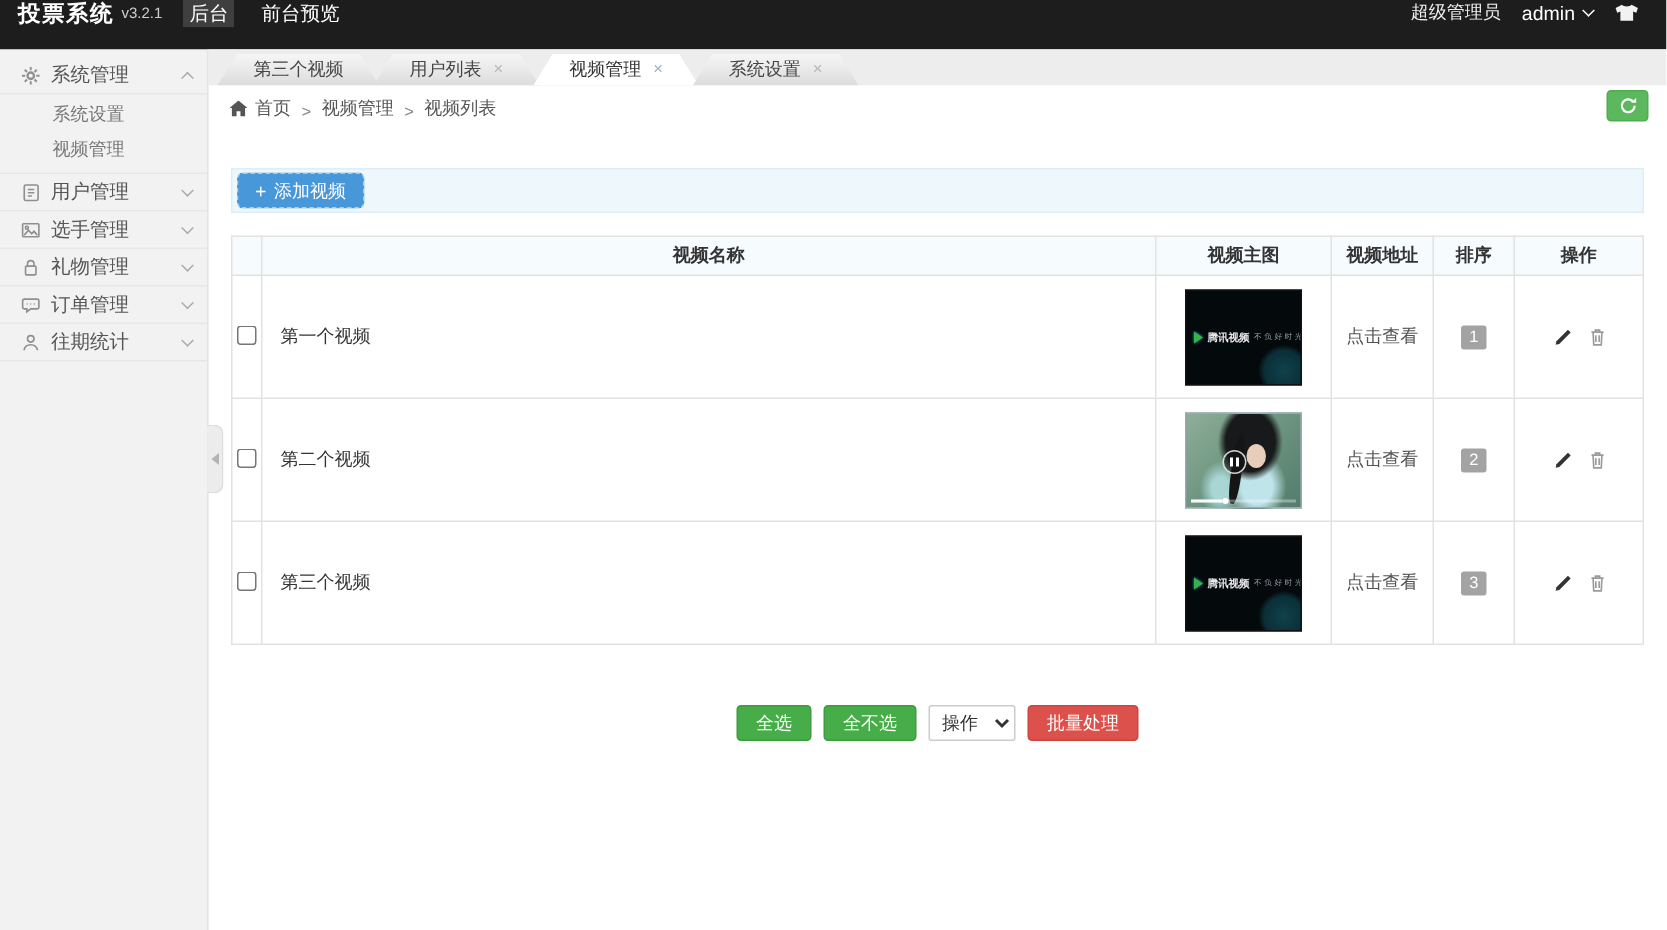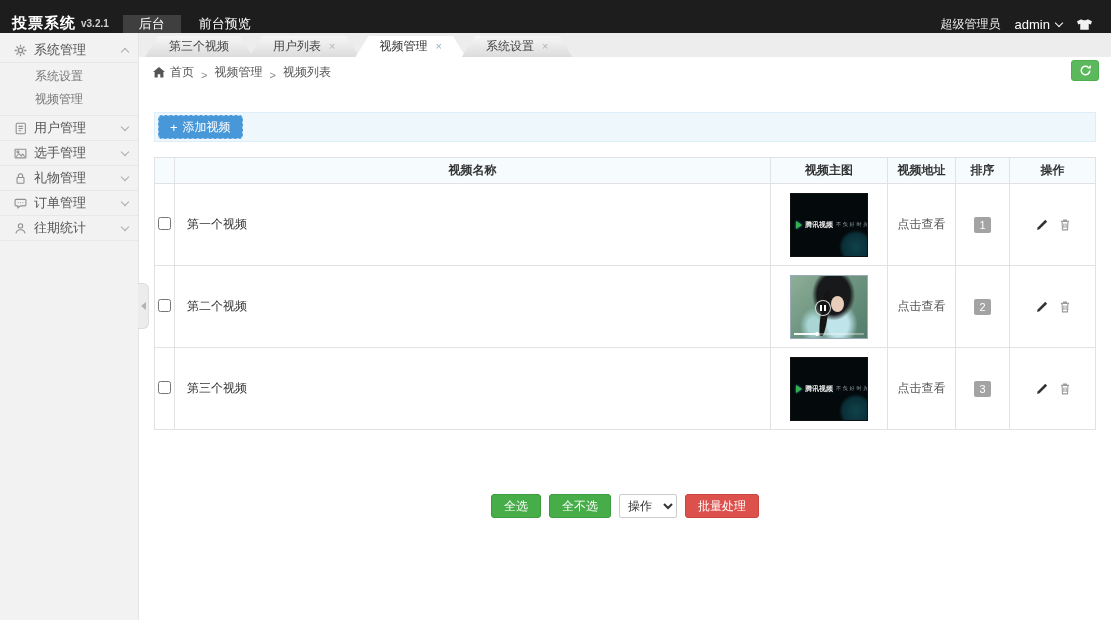--- a/index.html
+++ b/index.html
@@ -1,25 +1,25 @@
 <!DOCTYPE html>
 <html><head>
 <meta charset="utf-8">
 <style>
   * { margin:0; padding:0; box-sizing:border-box; }
   html,body { width:1111px; height:620px; overflow:hidden;
     font-family:"Liberation Sans","DejaVu Sans",sans-serif; background:#fff; }
   .app { width:1111px; height:620px; position:relative; }
 
   
-  .topbar { height:33px; background:#1d1d1d; display:flex; align-items:flex-end; color:#fff; }
+  .topbar { height:33px; background:#1d1d1d; display:flex; align-items:flex-start; color:#fff; }
   .brand { display:flex; align-items:center; padding:0 14px 0 12px; }
   .brand-name { font-size:15px; font-weight:bold; letter-spacing:1px; }
-  .brand-ver { font-size:10px; color:#cfcfcf; margin-left:5px; margin-top:0;font-weight:bold; }
-  .nav-backend { background:#3f3f3f; display:flex; align-items:center; padding:0 16px; font-size:13px; cursor:pointer; }
+  .brand-ver { font-size:10px; color:#cfcfcf; margin-left:5px; margin-top:0; }
+  .nav-backend { background:#3f3f3f; display:flex; align-items:center; padding:0 4px; font-size:13px; cursor:pointer; }
   .nav-preview { display:flex; align-items:center; padding:0 18px; font-size:13px; cursor:pointer; }
   .topbar-right { margin-left:auto; display:flex; align-items:center; gap:14px; padding-right:18px; }
   .role-label { font-size:12px; color:#eee;margin-left:32px; }
   .user-dd { display:flex; align-items:center; gap:6px; font-size:13px; cursor:pointer; }
   .caret-down { width:6px; height:6px; border-right:1px solid #fff; border-bottom:1px solid #fff; transform:rotate(45deg); margin-top:-3px; }
   .tshirt { display:flex; align-items:center; cursor:pointer; }
 
   
   .body-wrap { display:flex; height:587px; }
   .sidebar { width:142px; background:#f2f2f2; border-right:1px solid #e4e4e4; padding-top:5px; position:relative; }
@@ -94,21 +94,21 @@
   .face { position:absolute; left:40px; top:20px; width:13px; height:16px; background:#e8cdbb; border-radius:50%; }
   .pause-btn { position:absolute; left:24px; top:24px; width:16px; height:16px; border-radius:50%;
     background:rgba(20,20,20,.55); border:1px solid rgba(255,255,255,.8); display:flex; align-items:center; justify-content:center; }
   .pause-bars { display:flex; gap:2px; }
   .pause-bars i { display:block; width:2px; height:6px; background:#fff; }
   .progress { position:absolute; left:3px; right:3px; bottom:3px; height:2px; background:rgba(255,255,255,.35); }
   .progress i { position:absolute; left:0; top:0; height:2px; width:30%; background:rgba(255,255,255,.9); }
   .progress b { position:absolute; left:30%; top:-1px; width:4px; height:4px; border-radius:50%; background:#fff; }
 
   
-  .footer-actions { margin-top:64px; display:flex; justify-content:center; align-items:center; gap:8px; }
+  .footer-actions { margin-top:40px; display:flex; justify-content:center; align-items:center; gap:8px; }
   .btn { height:24px; border:none; border-radius:3px; color:#fff; font-size:12px; padding:0 12px; cursor:pointer;
     font-family:inherit; }
   .btn.green { background:#47ad49; border:1px solid #3d9c3f; }
   .btn.red { background:#dd514c; border:1px solid #cc4440; }
   .action-select { height:24px; font-size:12px; color:#333; border:1px solid #ccc; border-radius:2px;
     background:#fff; padding:0 4px; font-family:inherit; cursor:pointer; width:58px; }
 
   svg { display:block; }
 </style>
 </head>

